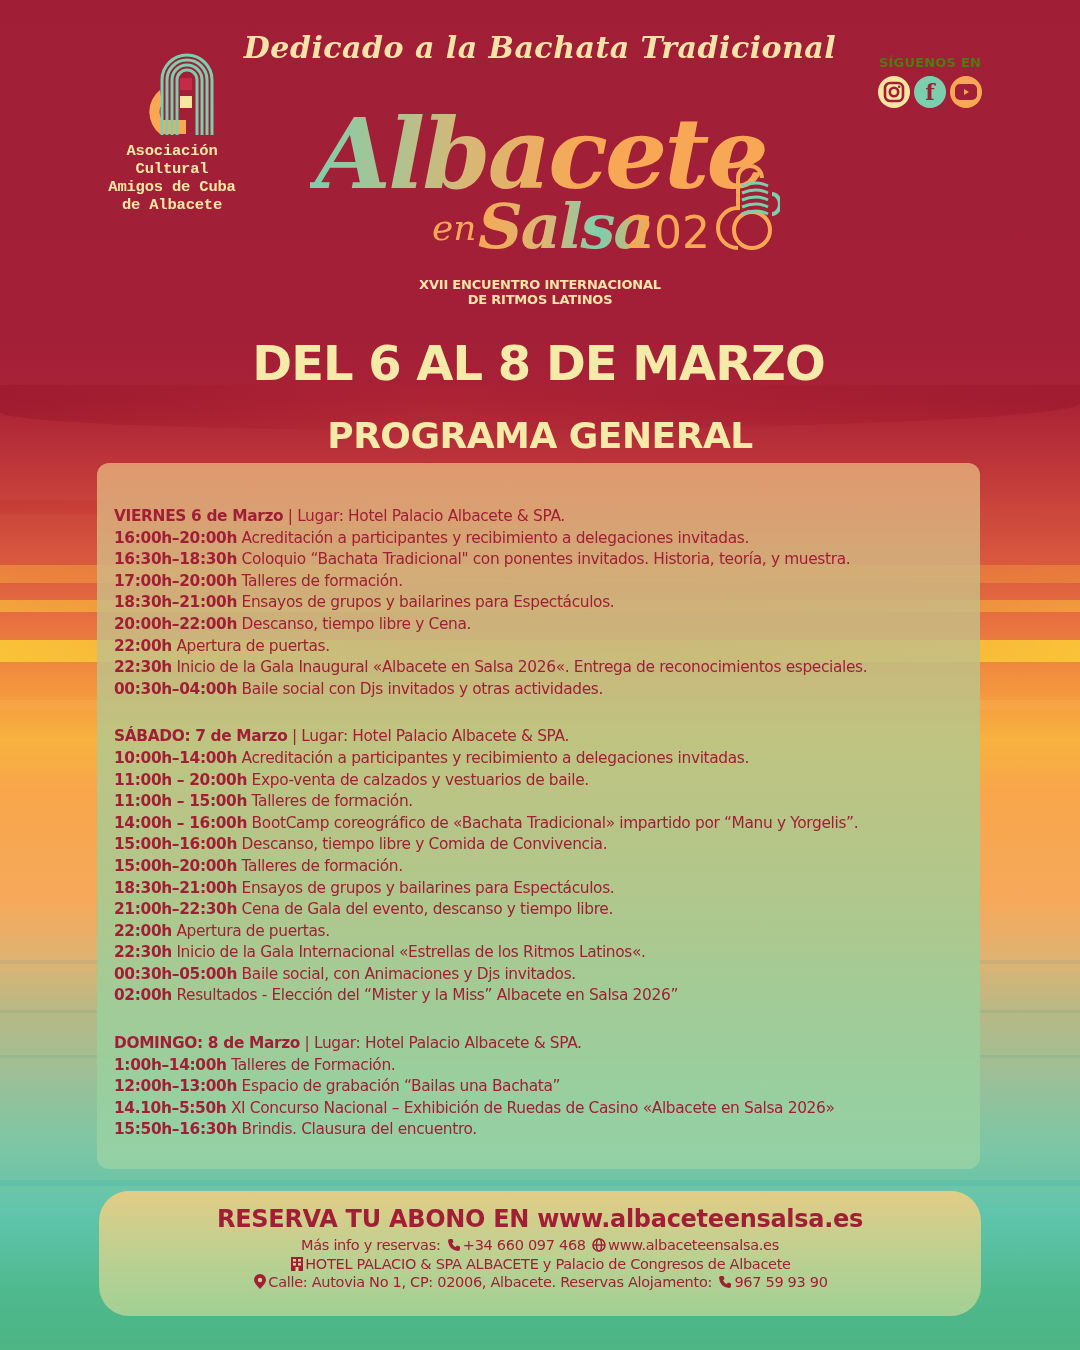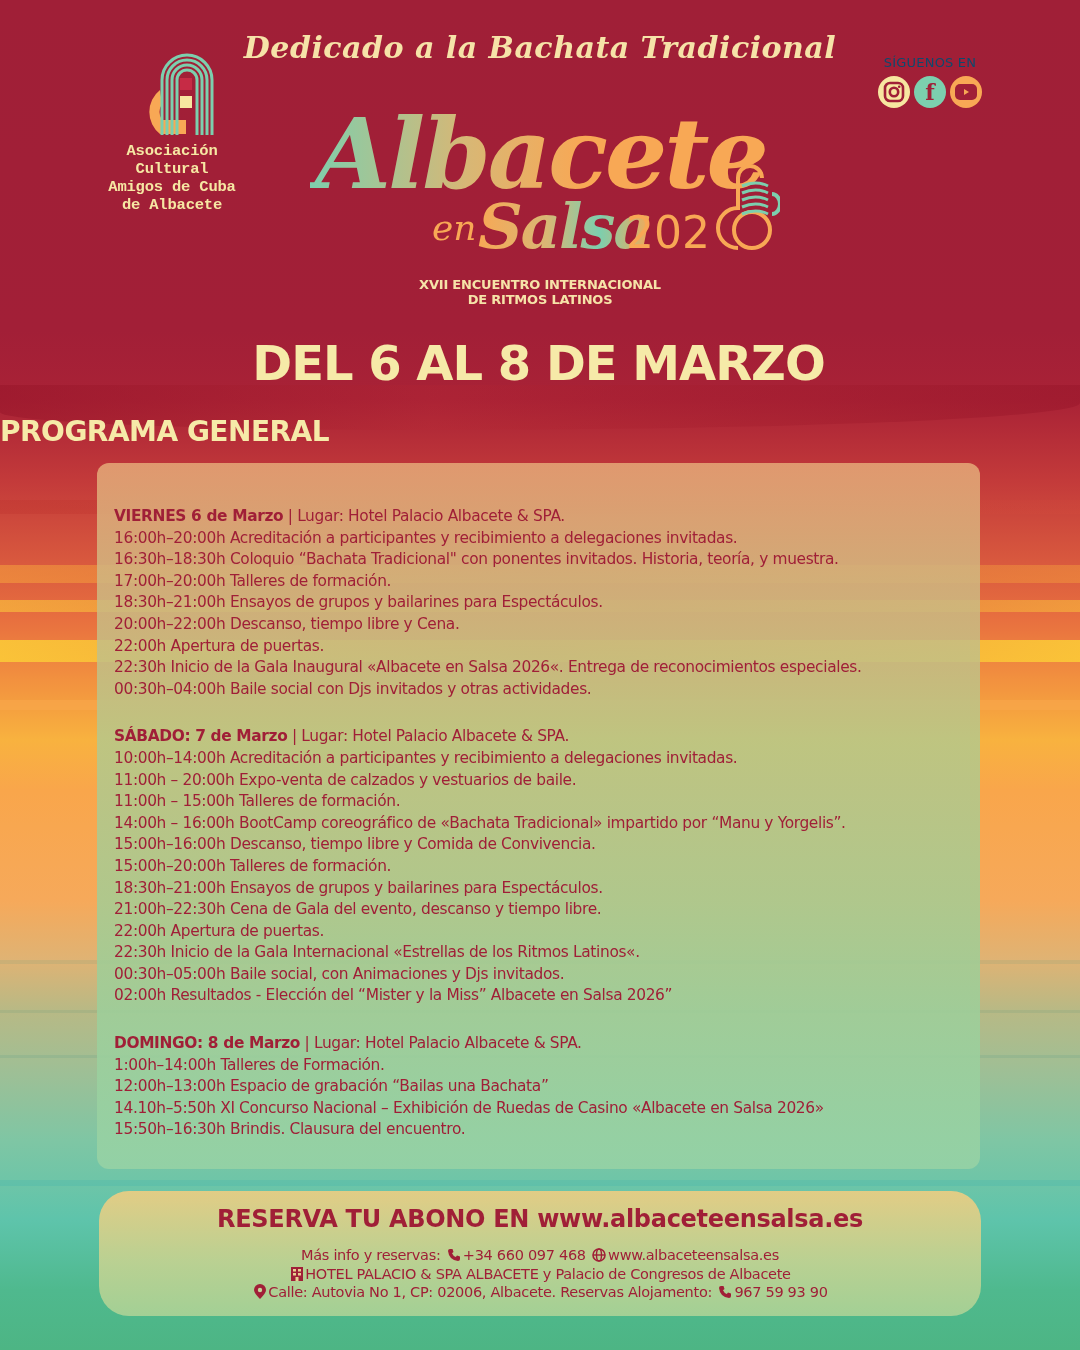--- a/index.html
+++ b/index.html
@@ -53,75 +53,75 @@
     .subtitle {
       position: absolute; left: 0; right: 0; top: 277px; text-align: center;
       color: #f6e3a8; font-family: "DejaVu Sans", sans-serif; font-weight: bold;
       font-size: 13px; line-height: 15px; letter-spacing: -0.2px;
     }
 
     .social {
       position: absolute; left: 868px; top: 55px; width: 124px; text-align: center;
     }
     .social-label {
-      color: #0c4a6e; font-weight: normal; font-size: 13px; letter-spacing: 0.2px;
+      color: #4d7c0f; font-weight: bold; font-size: 13px; letter-spacing: 0.2px;
       font-family: "DejaVu Sans", sans-serif;
     }
     .social-icons { display: flex; justify-content: center; gap: 4px; margin-top: 6px; }
     .social-icon {
       width: 32px; height: 32px; border-radius: 50%; display: flex;
       align-items: center; justify-content: center; cursor: pointer;
     }
     .si-ig { background: #f7e6a0; }
     .si-fb { background: #7ccfae; color: #a01f37; font-weight: bold; font-size: 22px; font-family: "DejaVu Serif", serif; }
     .si-yt { background: #f8a855; }
 
     .dates {
       position: absolute; left: 0; right: 3px; top: 335px; text-align: center;
       color: #f6eaa8; font-family: "DejaVu Sans", sans-serif; font-weight: bold;
       font-size: 48px; letter-spacing: -1px;
     }
     .program-title {
-      position: absolute; left: 0; right: 0; top: 415px; 
+      position: absolute; left: 0; right: 0; top: 415px; text-align: center;
       color: #f6eaa8; font-family: "DejaVu Sans", sans-serif; font-weight: bold;
-      font-size: 28px; letter-spacing: -0.5px;
+      font-size: 36px; letter-spacing: -0.5px;
     }
 
     
     .schedule {
       position: absolute; left: 97px; top: 463px; width: 883px; height: 706px;
       border-radius: 12px;
       background: linear-gradient(to bottom,
         rgba(230,170,120,0.85) 0%, rgba(205,185,130,0.85) 18%,
         rgba(180,200,140,0.85) 40%, rgba(160,205,150,0.88) 70%,
         rgba(150,210,165,0.9) 100%);
       padding: 43px 0 0 17px;
       color: #a01f37;
       font-family: "DejaVu Sans", sans-serif;
     }
     .day { margin-bottom: 26px; }
     .line {
       font-size: 15.4px; line-height: 21.6px; white-space: nowrap; letter-spacing: -0.35px;
     }
-    .t { font-weight: normal; text-align: right; }
+    .t { font-weight: bold; text-align: right; }
     .day-head .day-name { font-weight: bold; }
 
     
     .footer {
       position: absolute; left: 99px; top: 1191px; width: 882px; height: 125px;
       border-radius: 30px;
       background: linear-gradient(to bottom, rgba(236,205,130,0.92), rgba(195,210,145,0.92) 55%, rgba(170,210,150,0.92));
       text-align: center; color: #a01f37;
     }
     .footer-cta {
       margin-top: 14px; font-weight: bold; font-size: 24px; letter-spacing: -0.3px;
       font-family: "DejaVu Sans", sans-serif;
     }
     .footer-info {
-      margin-top: 14px; font-size: 14.5px; line-height: 16.5px; letter-spacing: -0.3px;
+      margin-top: 4px; font-size: 14.5px; line-height: 16.5px; letter-spacing: -0.3px;
       font-family: "DejaVu Sans", sans-serif;
     }
     .ico { display: inline-block; vertical-align: -2px; margin: 0 2px; }
     .link { cursor: pointer; }
   </style>
 </head>
 <body>
 
 <div class="streak s1"></div>
 <div class="streak s2"></div>

